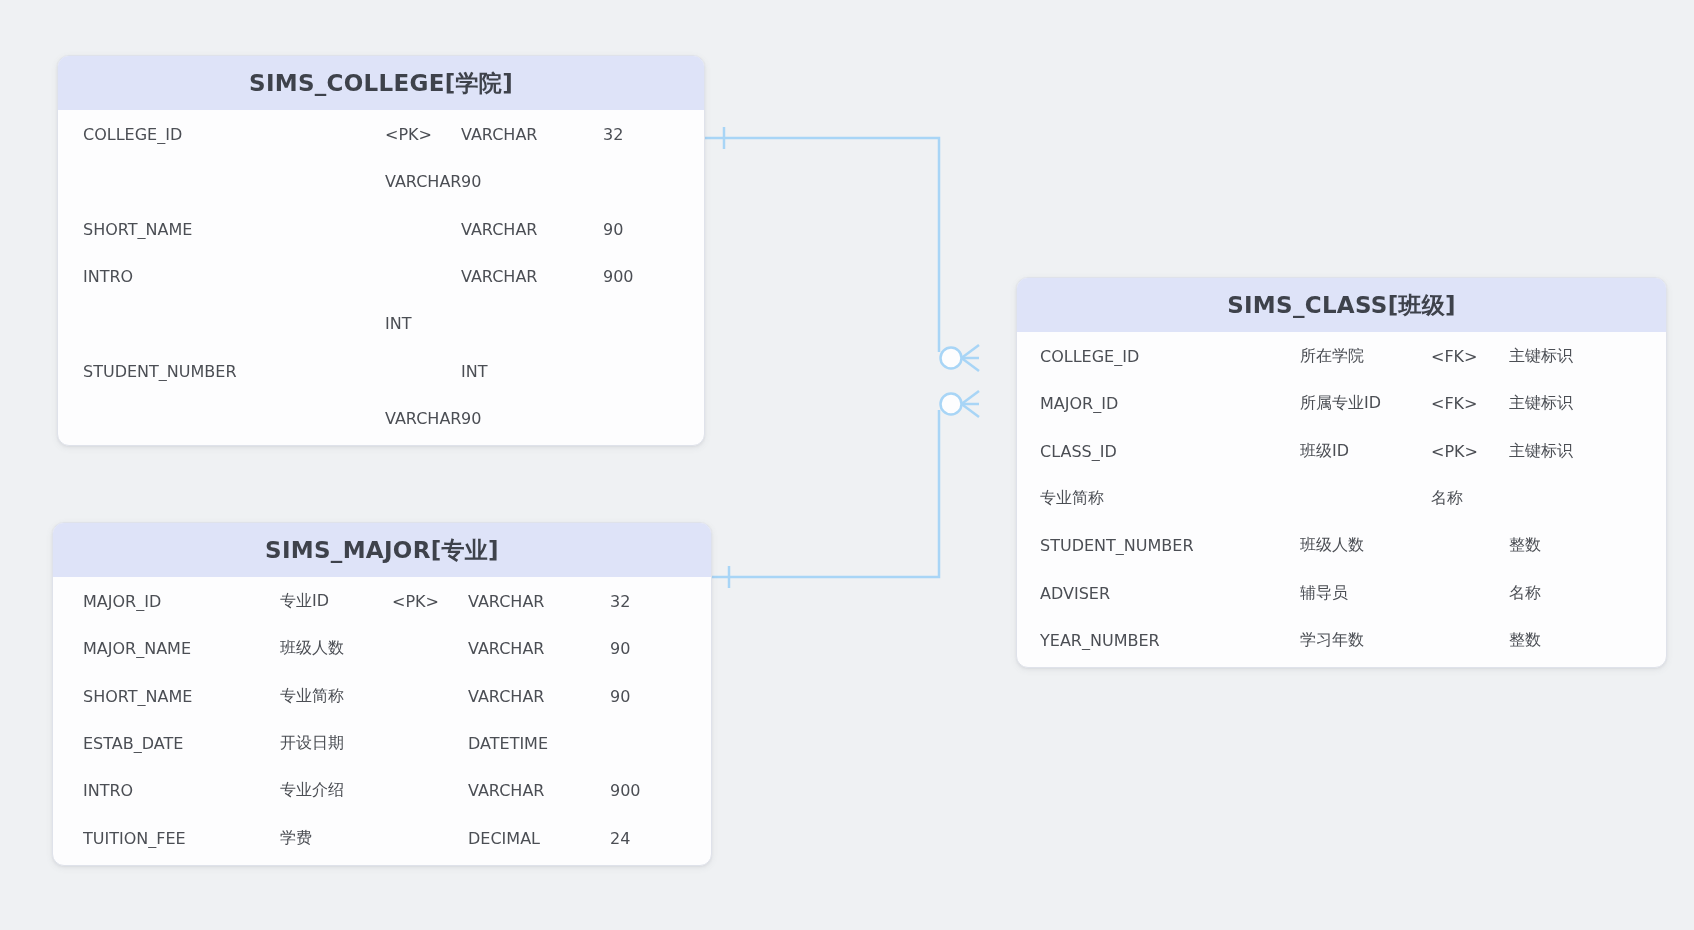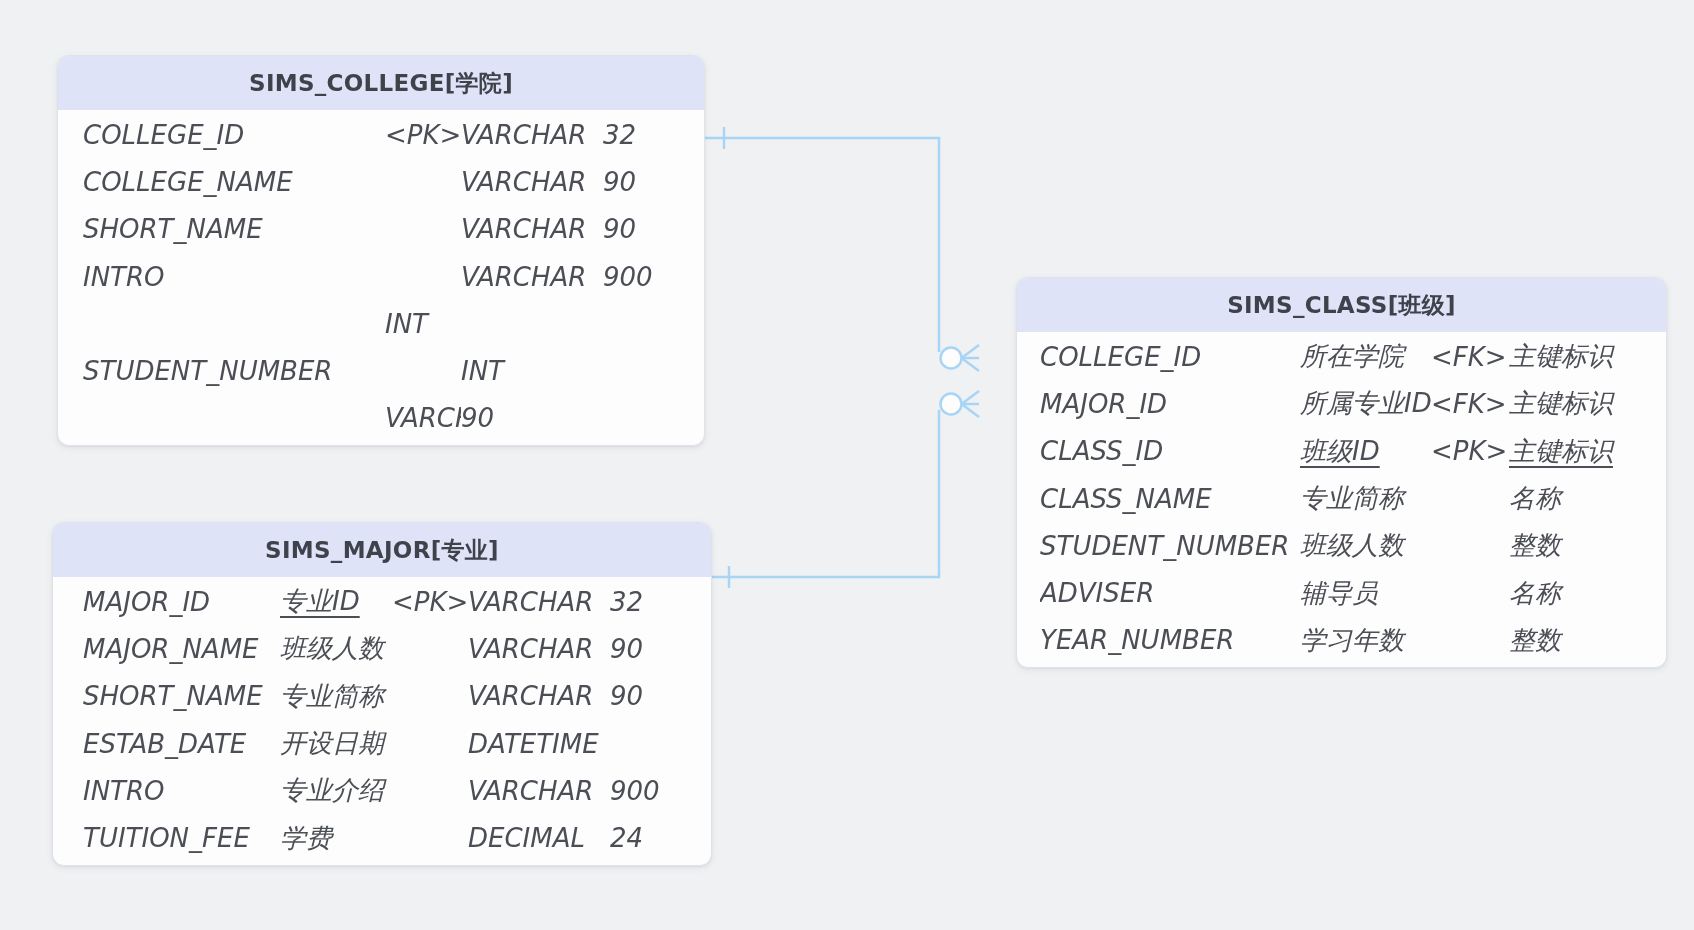--- a/index.html
+++ b/index.html
@@ -39,23 +39,22 @@
     display:flex;align-items:center;justify-content:center;
     font-size:23px;font-weight:bold;color:var(--title-text);
     letter-spacing:.3px;
   }
   .t-body{padding:1px 0 3px 0;}
 
   .row{
     display:grid;
     align-items:center;
     height:47.3px;
-    font-size:26px;
+    font-size:16px;
     white-space:nowrap;
-    font-style:italic;
   }
   .t-college .row{padding-left:25px;grid-template-columns:302px 76px 142px 1fr;}
   .t-major   .row{padding-left:30px;grid-template-columns:197px 112px 76px 142px 1fr;}
   .t-class   .row{padding-left:23px;grid-template-columns:260px 131px 78px 1fr;}
 
   .cell{overflow:hidden;}
   .row.pk .cell{
     text-decoration:underline;
     text-underline-offset:6px;
     text-decoration-thickness:2px;
@@ -94,21 +93,20 @@
       <span>SIMS_COLLEGE[学院]</span>
     </div>
     <div class="t-body">
         <div class="row pk">
           <span class="cell c-name">COLLEGE_ID</span>
           <span class="cell c-key">&lt;PK&gt;</span>
           <span class="cell c-type">VARCHAR</span>
           <span class="cell c-size">32</span>
         </div>
         <div class="row">
-          <span class="cell c-name">COLLEGE_NAME</span>
           <span class="cell c-key"></span>
           <span class="cell c-type">VARCHAR</span>
           <span class="cell c-size">90</span>
         </div>
         <div class="row">
           <span class="cell c-name">SHORT_NAME</span>
           <span class="cell c-key"></span>
           <span class="cell c-type">VARCHAR</span>
           <span class="cell c-size">90</span>
         </div>
@@ -204,21 +202,20 @@
           <span class="cell c-key">&lt;FK&gt;</span>
           <span class="cell c-type">主键标识</span>
         </div>
         <div class="row pk">
           <span class="cell c-name">CLASS_ID</span>
           <span class="cell c-comment">班级ID</span>
           <span class="cell c-key">&lt;PK&gt;</span>
           <span class="cell c-type">主键标识</span>
         </div>
         <div class="row">
-          <span class="cell c-name">CLASS_NAME</span>
           <span class="cell c-comment">专业简称</span>
           <span class="cell c-key"></span>
           <span class="cell c-type">名称</span>
         </div>
         <div class="row">
           <span class="cell c-name">STUDENT_NUMBER</span>
           <span class="cell c-comment">班级人数</span>
           <span class="cell c-key"></span>
           <span class="cell c-type">整数</span>
         </div>

